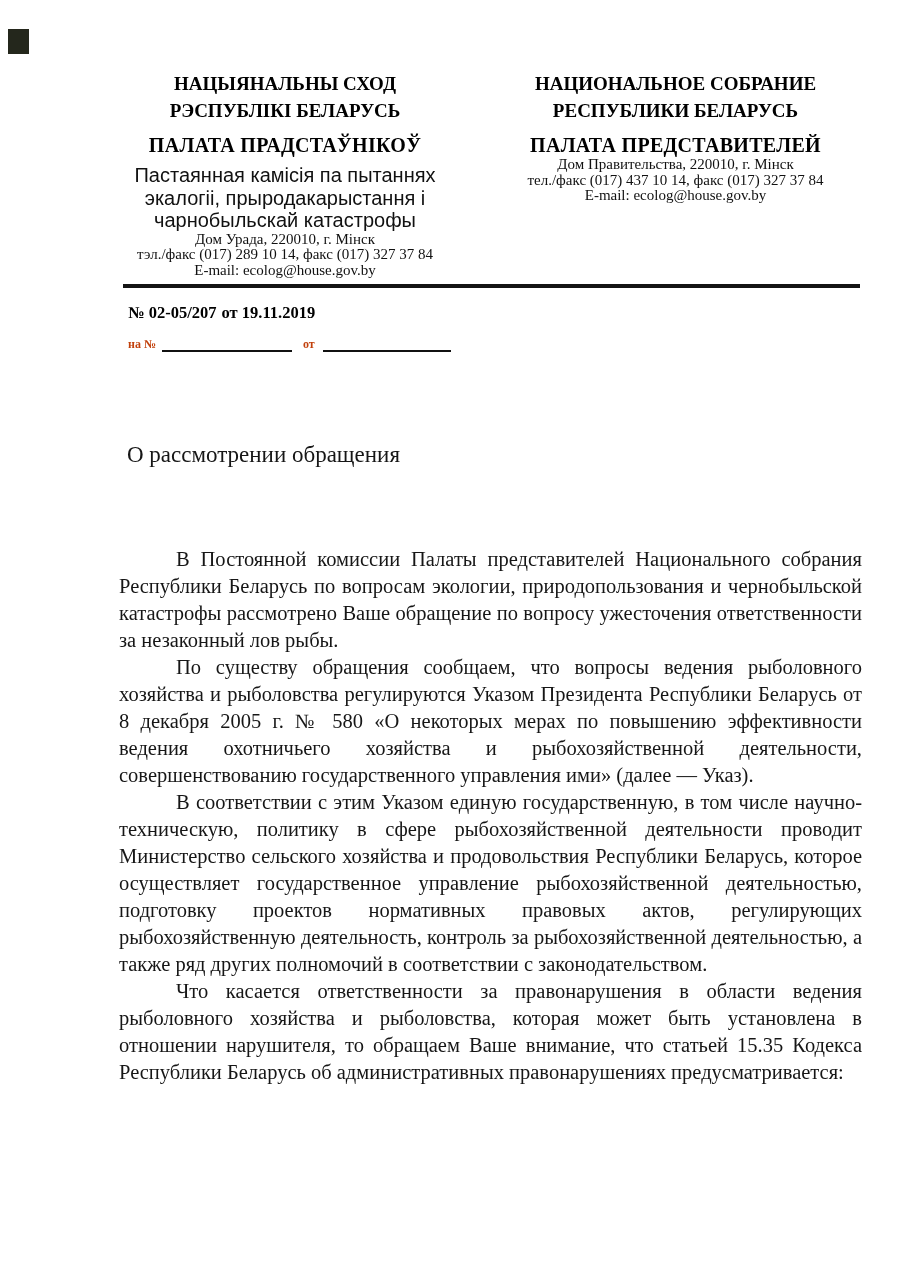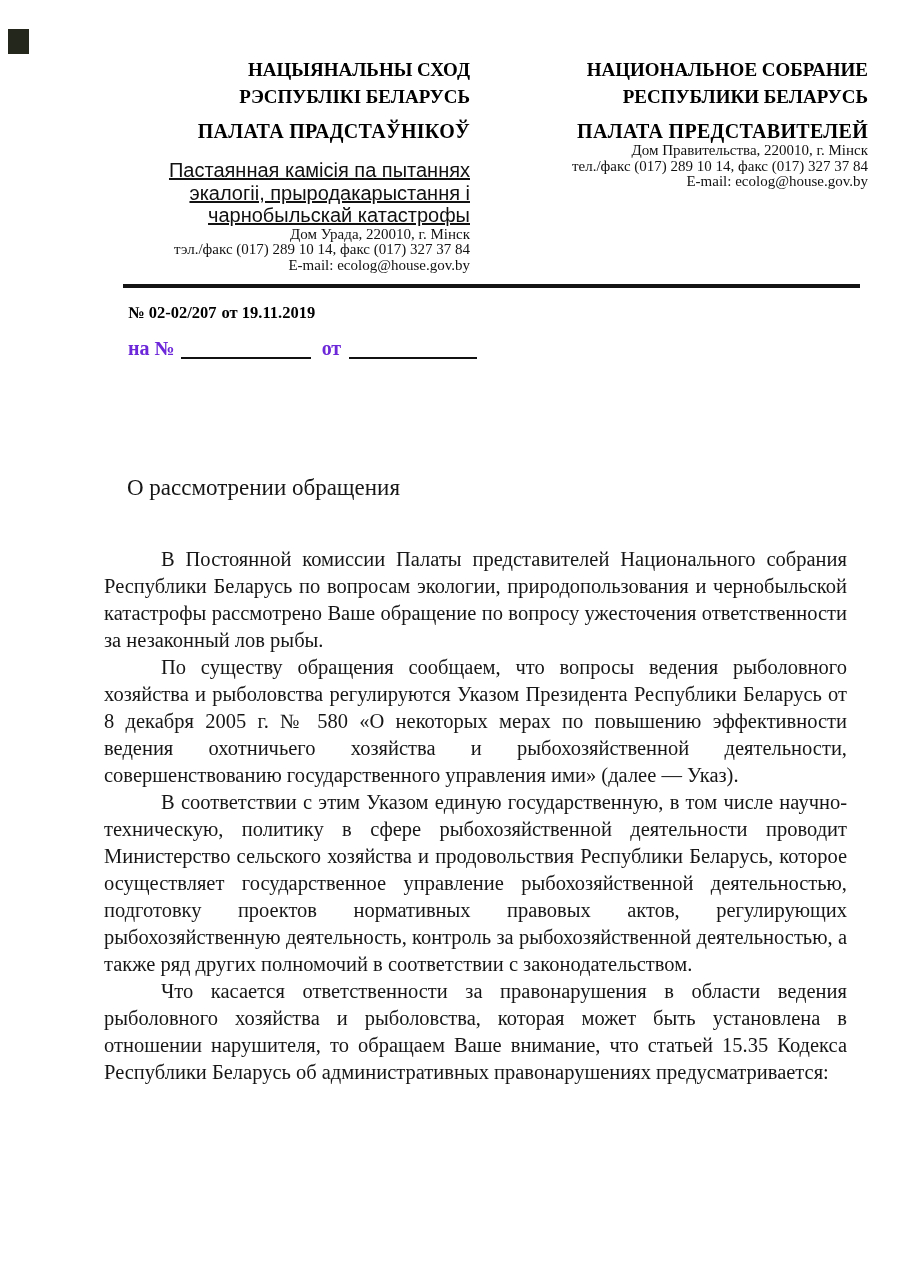--- a/index.html
+++ b/index.html
@@ -13,22 +13,22 @@
     font-family: "Liberation Serif", "DejaVu Serif", serif;
   }
   .scan-mark {
     position: absolute;
     left: 8px; top: 29px;
     width: 21px; height: 25px;
     background: #24271c;
   }
   .lh-col {
     position: absolute;
-    top: 56px;
-    text-align: right;
+    top: 70px;
+    text-align: center;
     color: #000;
   }
   .lh-left  { left: 100px; width: 370px; }
   .lh-right { left: 483px; width: 385px; }
   .org {
     font-weight: 700;
     font-size: 19px;
     line-height: 27px;
     white-space: pre-line;
   }
@@ -36,24 +36,23 @@
     font-weight: 700;
     font-size: 20px;
     line-height: 24px;
     margin-top: 9px;
     letter-spacing: 0.3px;
   }
   .commission {
     font-family: "Liberation Sans", "DejaVu Sans", sans-serif;
     font-size: 20px;
     line-height: 22.5px;
-    margin-top: 16px;
+    margin-top: 7px;
     white-space: pre-line;
     color: #111;
-    text-decoration: underline;
   }
   .address {
     font-size: 15px;
     line-height: 15.5px;
     margin-top: 0;
     color: #111;
   }
   .divider {
     position: absolute;
     left: 123px; top: 284px;
@@ -66,41 +65,41 @@
     font-weight: 700;
     font-size: 16.5px;
     color: #000;
     white-space: nowrap;
   }
   .ref-date { margin-left: 5px; }
   .reply-line {
     position: absolute;
     left: 128px; top: 337px;
     font-weight: 700;
-    font-size: 20px;
-    color: #6d28d9;
+    font-size: 12px;
+    color: #c2410c;
     white-space: nowrap;
   }
   .blank {
     display: inline-block;
     height: 0.9em;
     border-bottom: 2px solid #111;
     vertical-align: -4px;
   }
   .blank1 { width: 130px; margin-left: 6px;  margin-right: 11px; }
   .blank2 { width: 128px; margin-left: 8px; }
   .subject {
     position: absolute;
-    left: 127px; top: 475px;
+    left: 127px; top: 442px;
     font-size: 23px;
     color: #161616;
   }
   .body-block {
     position: absolute;
-    left: 104px; top: 546px;
+    left: 119px; top: 546px;
     width: 743px;
     font-size: 20.5px;
     line-height: 27px;
     text-align: justify;
     color: #161616;
   }
   .body-block p {
     margin: 0;
     text-indent: 57px;
   }
@@ -125,29 +124,29 @@
       <div>E-mail: ecolog@house.gov.by</div>
     </div>
   </div>
 
   <div class="lh-col lh-right">
     <div class="org">НАЦИОНАЛЬНОЕ СОБРАНИЕ
 РЕСПУБЛИКИ БЕЛАРУСЬ</div>
     <div class="chamber">ПАЛАТА ПРЕДСТАВИТЕЛЕЙ</div>
     <div class="address">
       <div>Дом Правительства, 220010, г. Мінск</div>
-      <div>тел./факс (017) 289 10 14, факс (017) 327 37 84</div>
+      <div>тел./факс (017) 437 10 14, факс (017) 327 37 84</div>
       <div>E-mail: ecolog@house.gov.by</div>
     </div>
   </div>
 
   <div class="divider"></div>
 
   <div class="ref-line">
-    <span>№ 02-02/207</span><span class="ref-date">от 19.11.2019</span>
+    <span>№ 02-05/207</span><span class="ref-date">от 19.11.2019</span>
   </div>
 
   <div class="reply-line">
     <span>на №</span><span class="blank blank1"></span><span>от</span><span class="blank blank2"></span>
   </div>
 
   <div class="subject">О рассмотрении обращения</div>
 
   <div class="body-block">
     <p>В Постоянной комиссии Палаты представителей Национального собрания Республики Беларусь по вопросам экологии, природопользования и чернобыльской катастрофы рассмотрено Ваше обращение по вопросу ужесточения ответственности за незаконный лов рыбы.</p>

